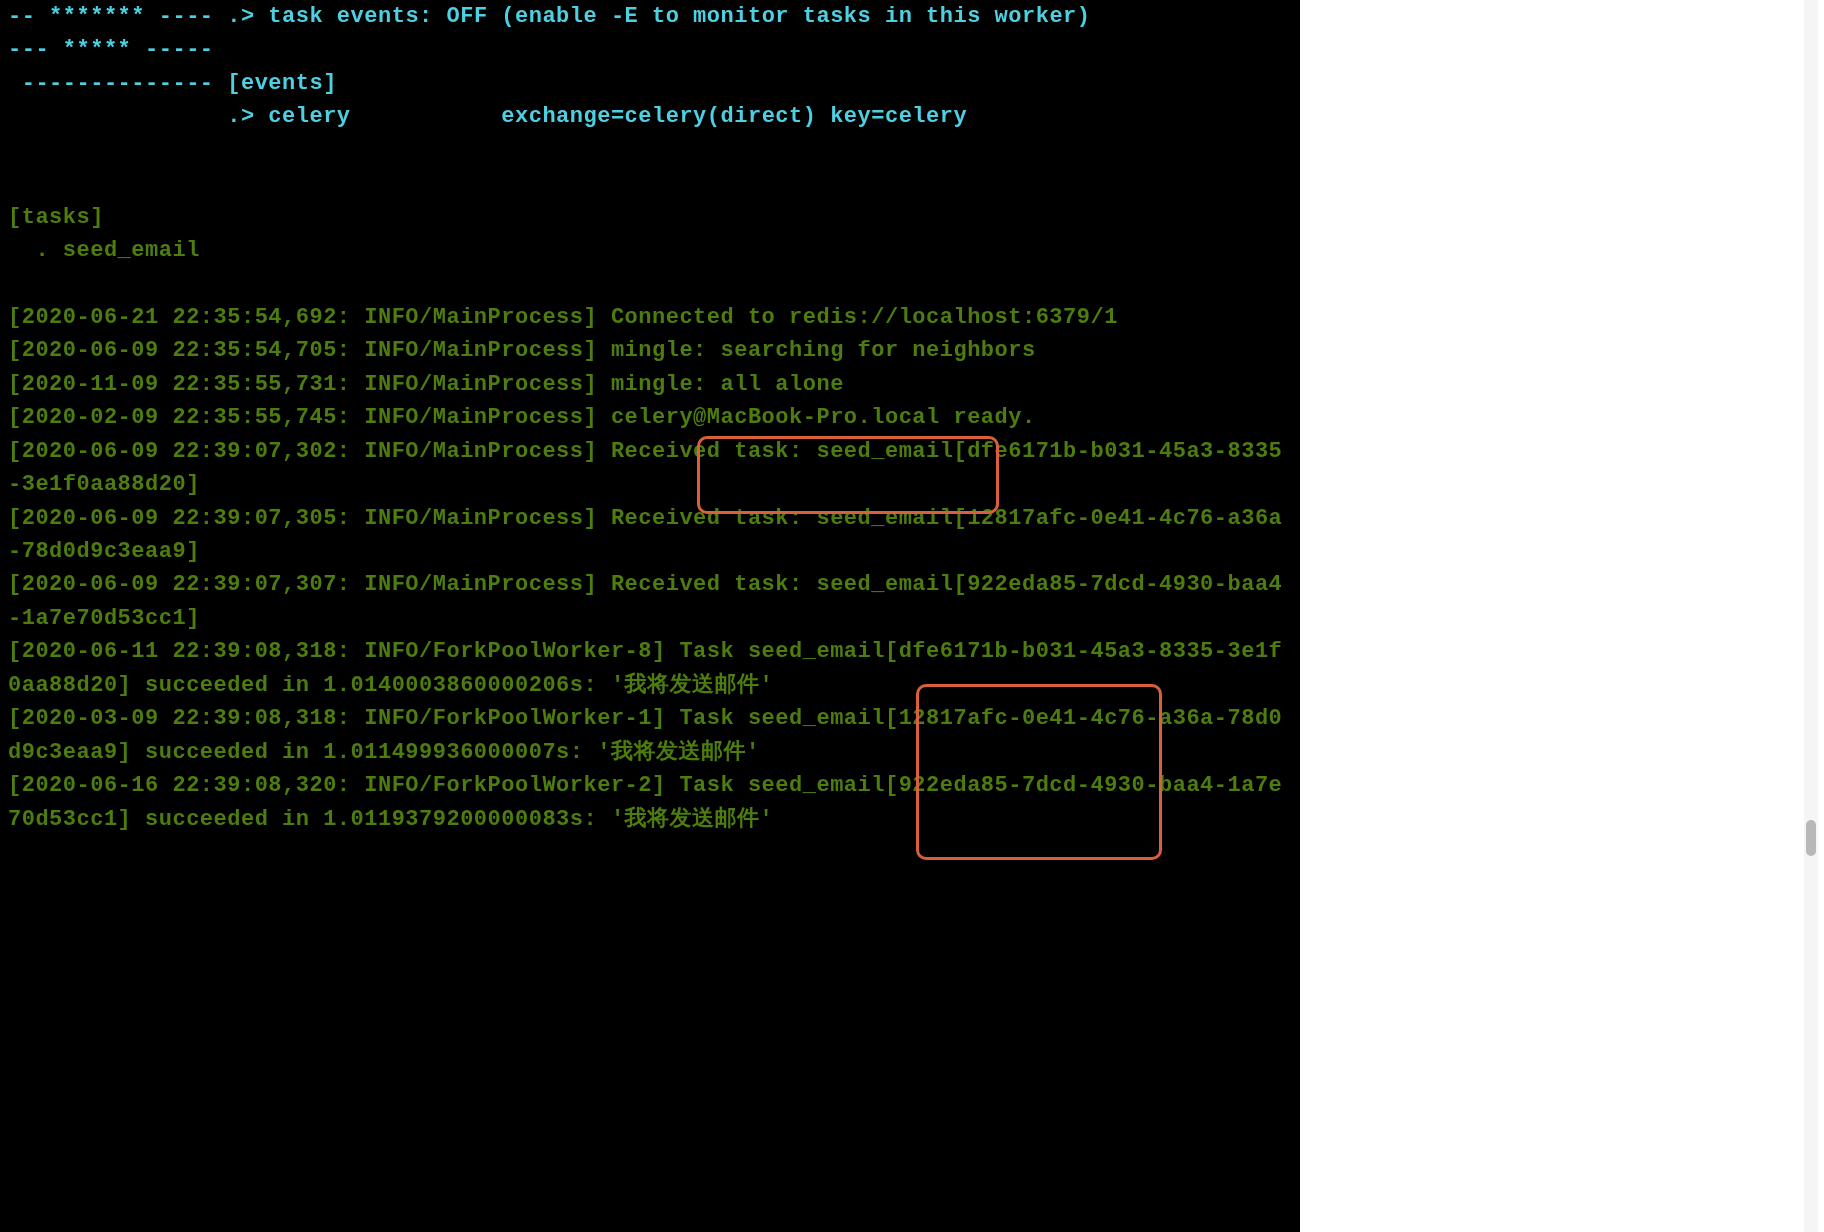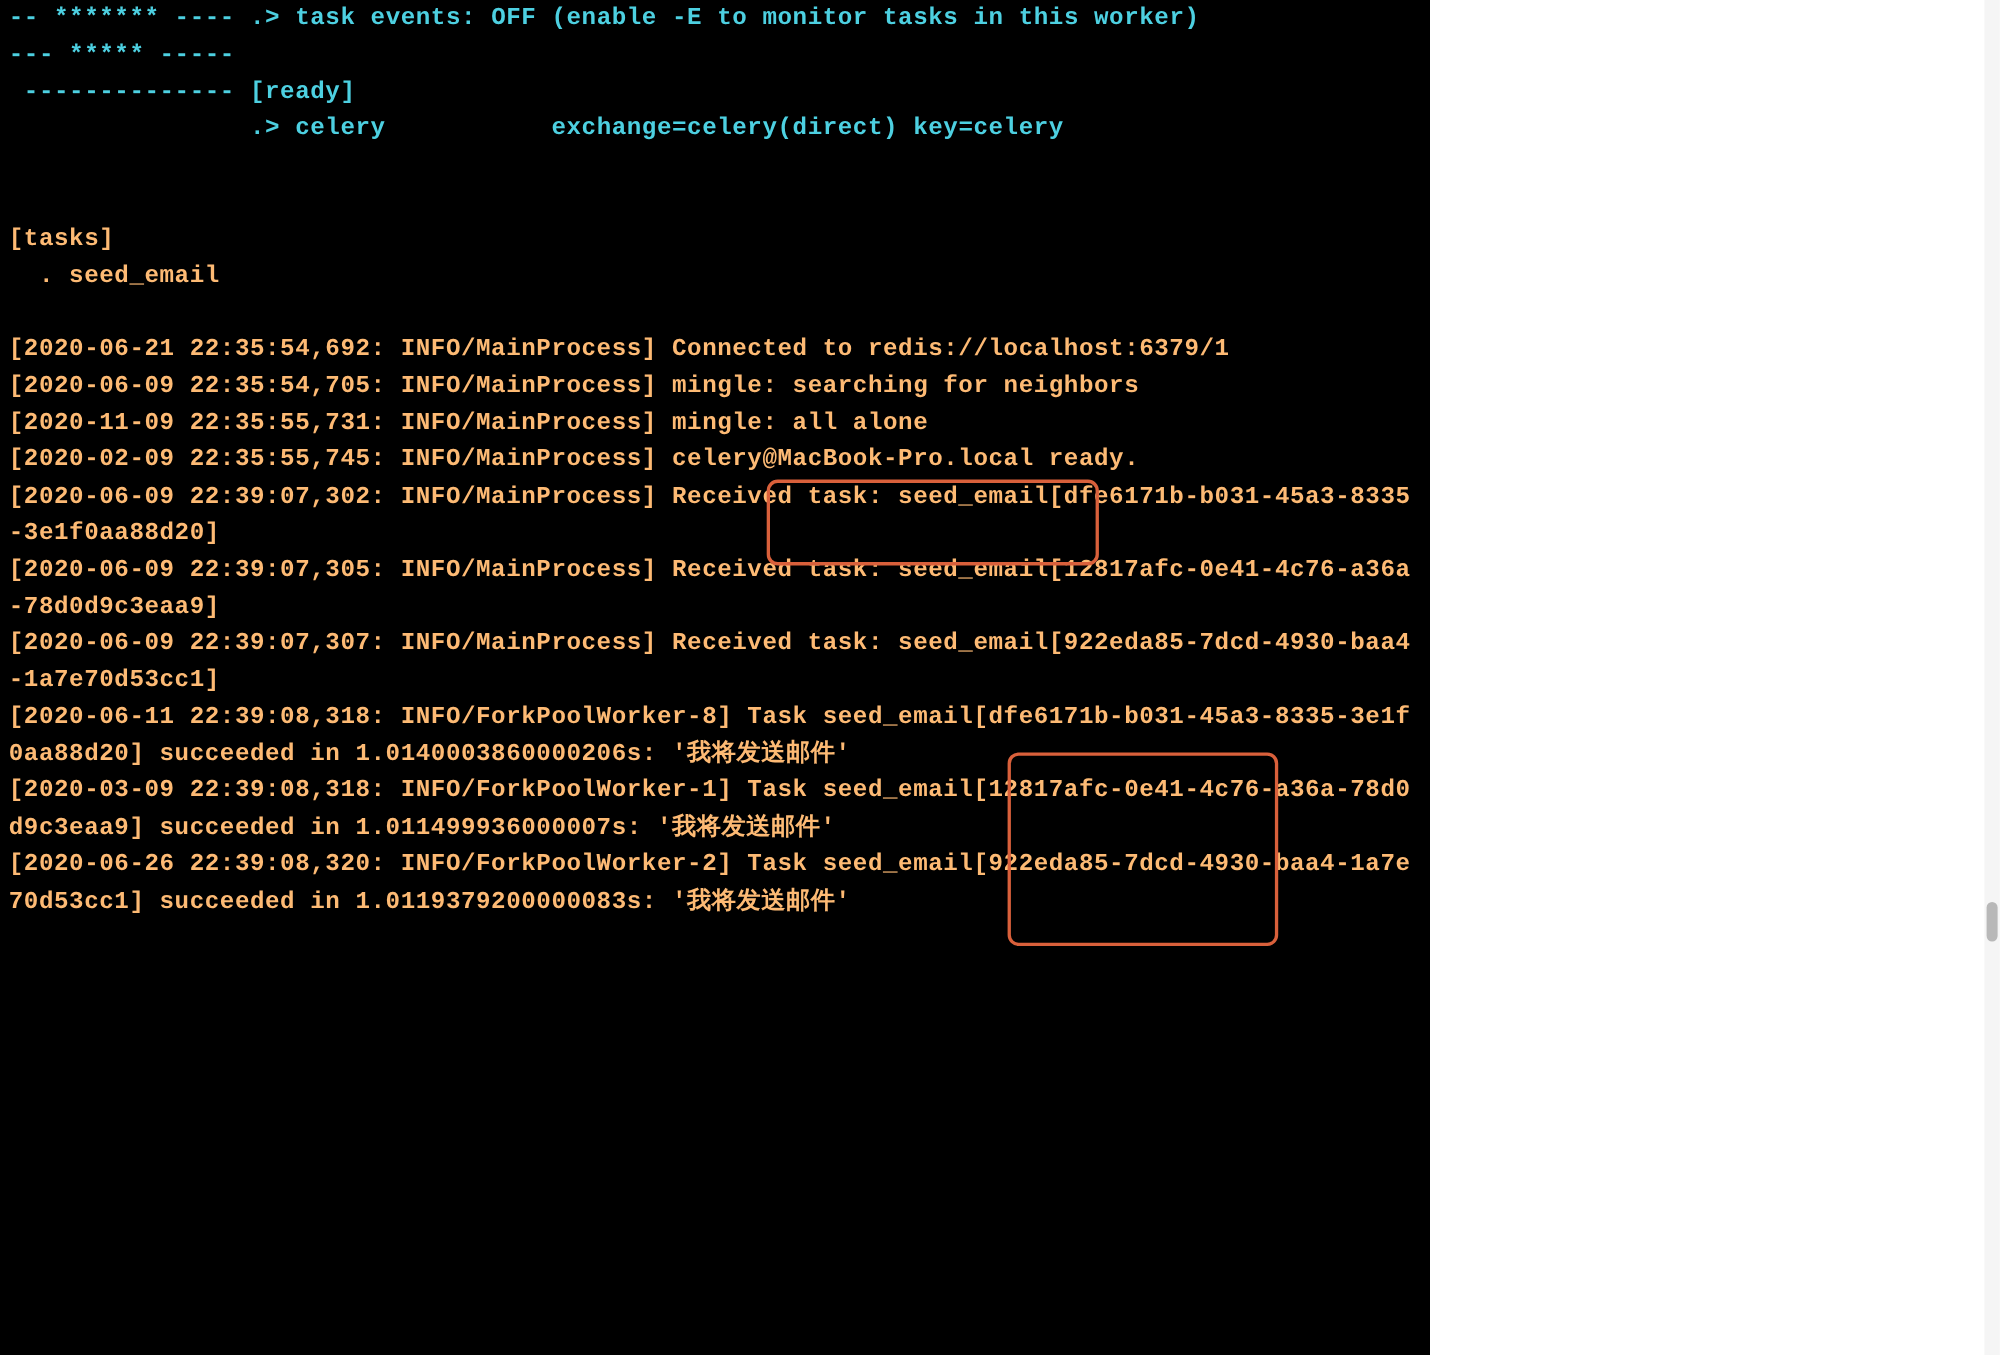--- a/index.html
+++ b/index.html
@@ -25,21 +25,21 @@
       height: 100%;
       padding: 0 8px;
       position: relative;
       white-space: pre-wrap;
       word-break: break-all;
     }
     .cyan {
       color: #4dd0e1;
     }
     .white {
-      color: #fdba74;
+      color: #4d7c0f;
     }
     .highlight-box-1 {
       position: absolute;
       border: 3px solid #d9603b;
       border-radius: 10px;
       top: 436px;
       left: 697px;
       width: 302px;
       height: 78px;
     }
@@ -76,36 +76,36 @@
       width: 524px;
       height: 100%;
       background: #ffffff;
     }
   </style>
 </head>
 <body>
 
 <div class="terminal"><span class="cyan">-- ******* ----</span> <span class="cyan">.&gt; task events: OFF (enable -E to monitor tasks in this worker)</span>
 <span class="cyan">--- ***** -----</span>
-<span class="cyan"> --------------</span> <span class="cyan">[ready]</span>
+<span class="cyan"> --------------</span> <span class="cyan">[events]</span>
 <span class="cyan">               </span> <span class="cyan">.&gt; celery           exchange=celery(direct) key=celery</span>
 
 
 <span class="white">[tasks]</span>
 <span class="white">  . seed_email</span>
 
 <span class="white">[2020-06-21 22:35:54,692: INFO/MainProcess] Connected to redis://localhost:6379/1</span>
 <span class="white">[2020-06-09 22:35:54,705: INFO/MainProcess] mingle: searching for neighbors</span>
 <span class="white">[2020-11-09 22:35:55,731: INFO/MainProcess] mingle: all alone</span>
 <span class="white">[2020-02-09 22:35:55,745: INFO/MainProcess] celery@MacBook-Pro.local ready.</span>
 <span class="white">[2020-06-09 22:39:07,302: INFO/MainProcess] Received task: seed_email[dfe6171b-b031-45a3-8335-3e1f0aa88d20]</span>
 <span class="white">[2020-06-09 22:39:07,305: INFO/MainProcess] Received task: seed_email[12817afc-0e41-4c76-a36a-78d0d9c3eaa9]</span>
 <span class="white">[2020-06-09 22:39:07,307: INFO/MainProcess] Received task: seed_email[922eda85-7dcd-4930-baa4-1a7e70d53cc1]</span>
 <span class="white">[2020-06-11 22:39:08,318: INFO/ForkPoolWorker-8] Task seed_email[dfe6171b-b031-45a3-8335-3e1f0aa88d20] succeeded in 1.0140003860000206s: '我将发送邮件'</span>
 <span class="white">[2020-03-09 22:39:08,318: INFO/ForkPoolWorker-1] Task seed_email[12817afc-0e41-4c76-a36a-78d0d9c3eaa9] succeeded in 1.011499936000007s: '我将发送邮件'</span>
-<span class="white">[2020-06-26 22:39:08,320: INFO/ForkPoolWorker-2] Task seed_email[922eda85-7dcd-4930-baa4-1a7e70d53cc1] succeeded in 1.0119379200000083s: '我将发送邮件'</span>
+<span class="white">[2020-06-16 22:39:08,320: INFO/ForkPoolWorker-2] Task seed_email[922eda85-7dcd-4930-baa4-1a7e70d53cc1] succeeded in 1.0119379200000083s: '我将发送邮件'</span>
 <div class="highlight-box-1"></div><div class="highlight-box-2"></div></div>
 
 <div class="outer-bg">
   <div class="scrollbar-right">
     <div class="scrollbar-thumb"></div>
   </div>
 </div>
 
 </body></html>

